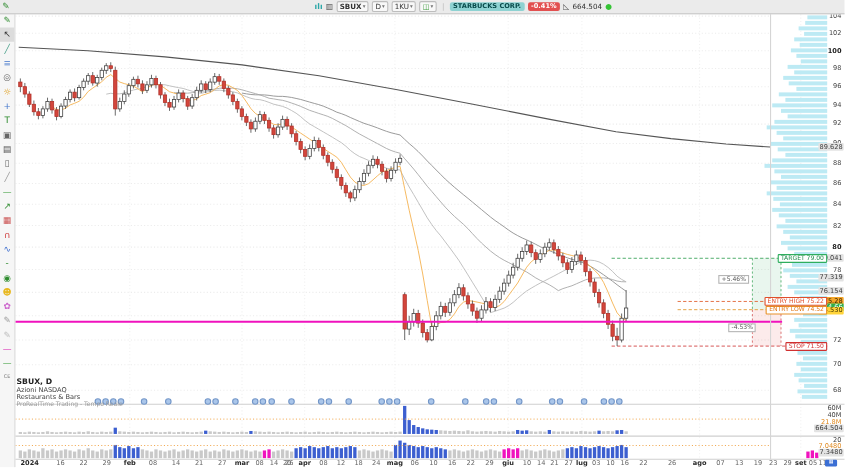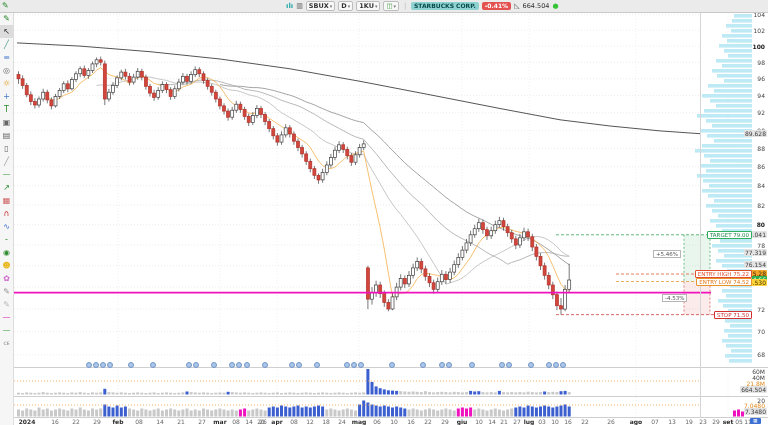--- a/index.html
+++ b/index.html
@@ -6,21 +6,21 @@
   #page{position:relative;width:768px;height:425px;overflow:hidden;background:#fff;
         font-family:"DejaVu Sans",sans-serif;}
   
   .topbar{position:absolute;left:0;top:0;width:768px;height:12px;background:#ebebeb;
           border-bottom:1px solid #c9c9c9;z-index:30;}
   .tb-pencil{position:absolute;left:2px;top:0;font-size:8px;color:#2e8b2e;line-height:12px;}
   .tb-center{position:absolute;left:286px;top:0;height:12px;display:flex;align-items:center;gap:3px;}
   .tb-ic{font-size:7px;line-height:10px;color:#555;}
   .teal{color:#2aa7a7;font-weight:bold;}
   .dd{border:1px solid #bdbdbd;background:#f8f8f8;border-radius:2px;padding:0 2px;height:8px;
-      line-height:8px;font-size:6.5px;color:#333;display:flex;align-items:center;gap:1px;font-weight:bold;}
+      line-height:8px;font-size:6.5px;color:#333;display:flex;align-items:center;gap:1px;}
   .caret{font-size:5px;color:#777;}
   .sep{color:#bbb;font-size:7px;}
   .chip-name{background:#8ed2d2;color:#084a4a;border-radius:2px;padding:0 3px;font-size:6px;
              font-weight:bold;height:8px;line-height:8px;}
   .chip-chg{background:#e25050;color:#fff;border-radius:2px;padding:0 3px;font-size:6px;
             font-weight:bold;height:8px;line-height:8px;}
   .tb-vol{font-size:6.5px;color:#333;}
   .tb-dot{color:#35c435;font-size:7px;}
   
   .ltb{position:absolute;left:0;top:12px;width:13px;height:413px;background:#f6f6f6;
@@ -897,15 +897,21 @@
       <div class="ev" style="left: 446px; top: 362px;"></div>
       <div class="ev" style="left: 469px; top: 362px;"></div>
       <div class="ev" style="left: 499px; top: 362px;"></div>
       <div class="ev" style="left: 506px; top: 362px;"></div>
       <div class="ev" style="left: 528px; top: 362px;"></div>
       <div class="ev" style="left: 546px; top: 362px;"></div>
       <div class="ev" style="left: 553px; top: 362px;"></div>
       <div class="ev" style="left: 560px; top: 362px;"></div>
     </div>
 
+  <div class="info">
+    <div class="t1">SBUX, D</div>
+    <div class="t2">Azioni NASDAQ</div>
+    <div class="t2">Restaurants &amp; Bars</div>
+    <div class="t3">ProRealTime Trading - Tempo Reale</div>
+  </div>
 
   <div class="corner">▦</div>
 </div>
 
 </body></html>

